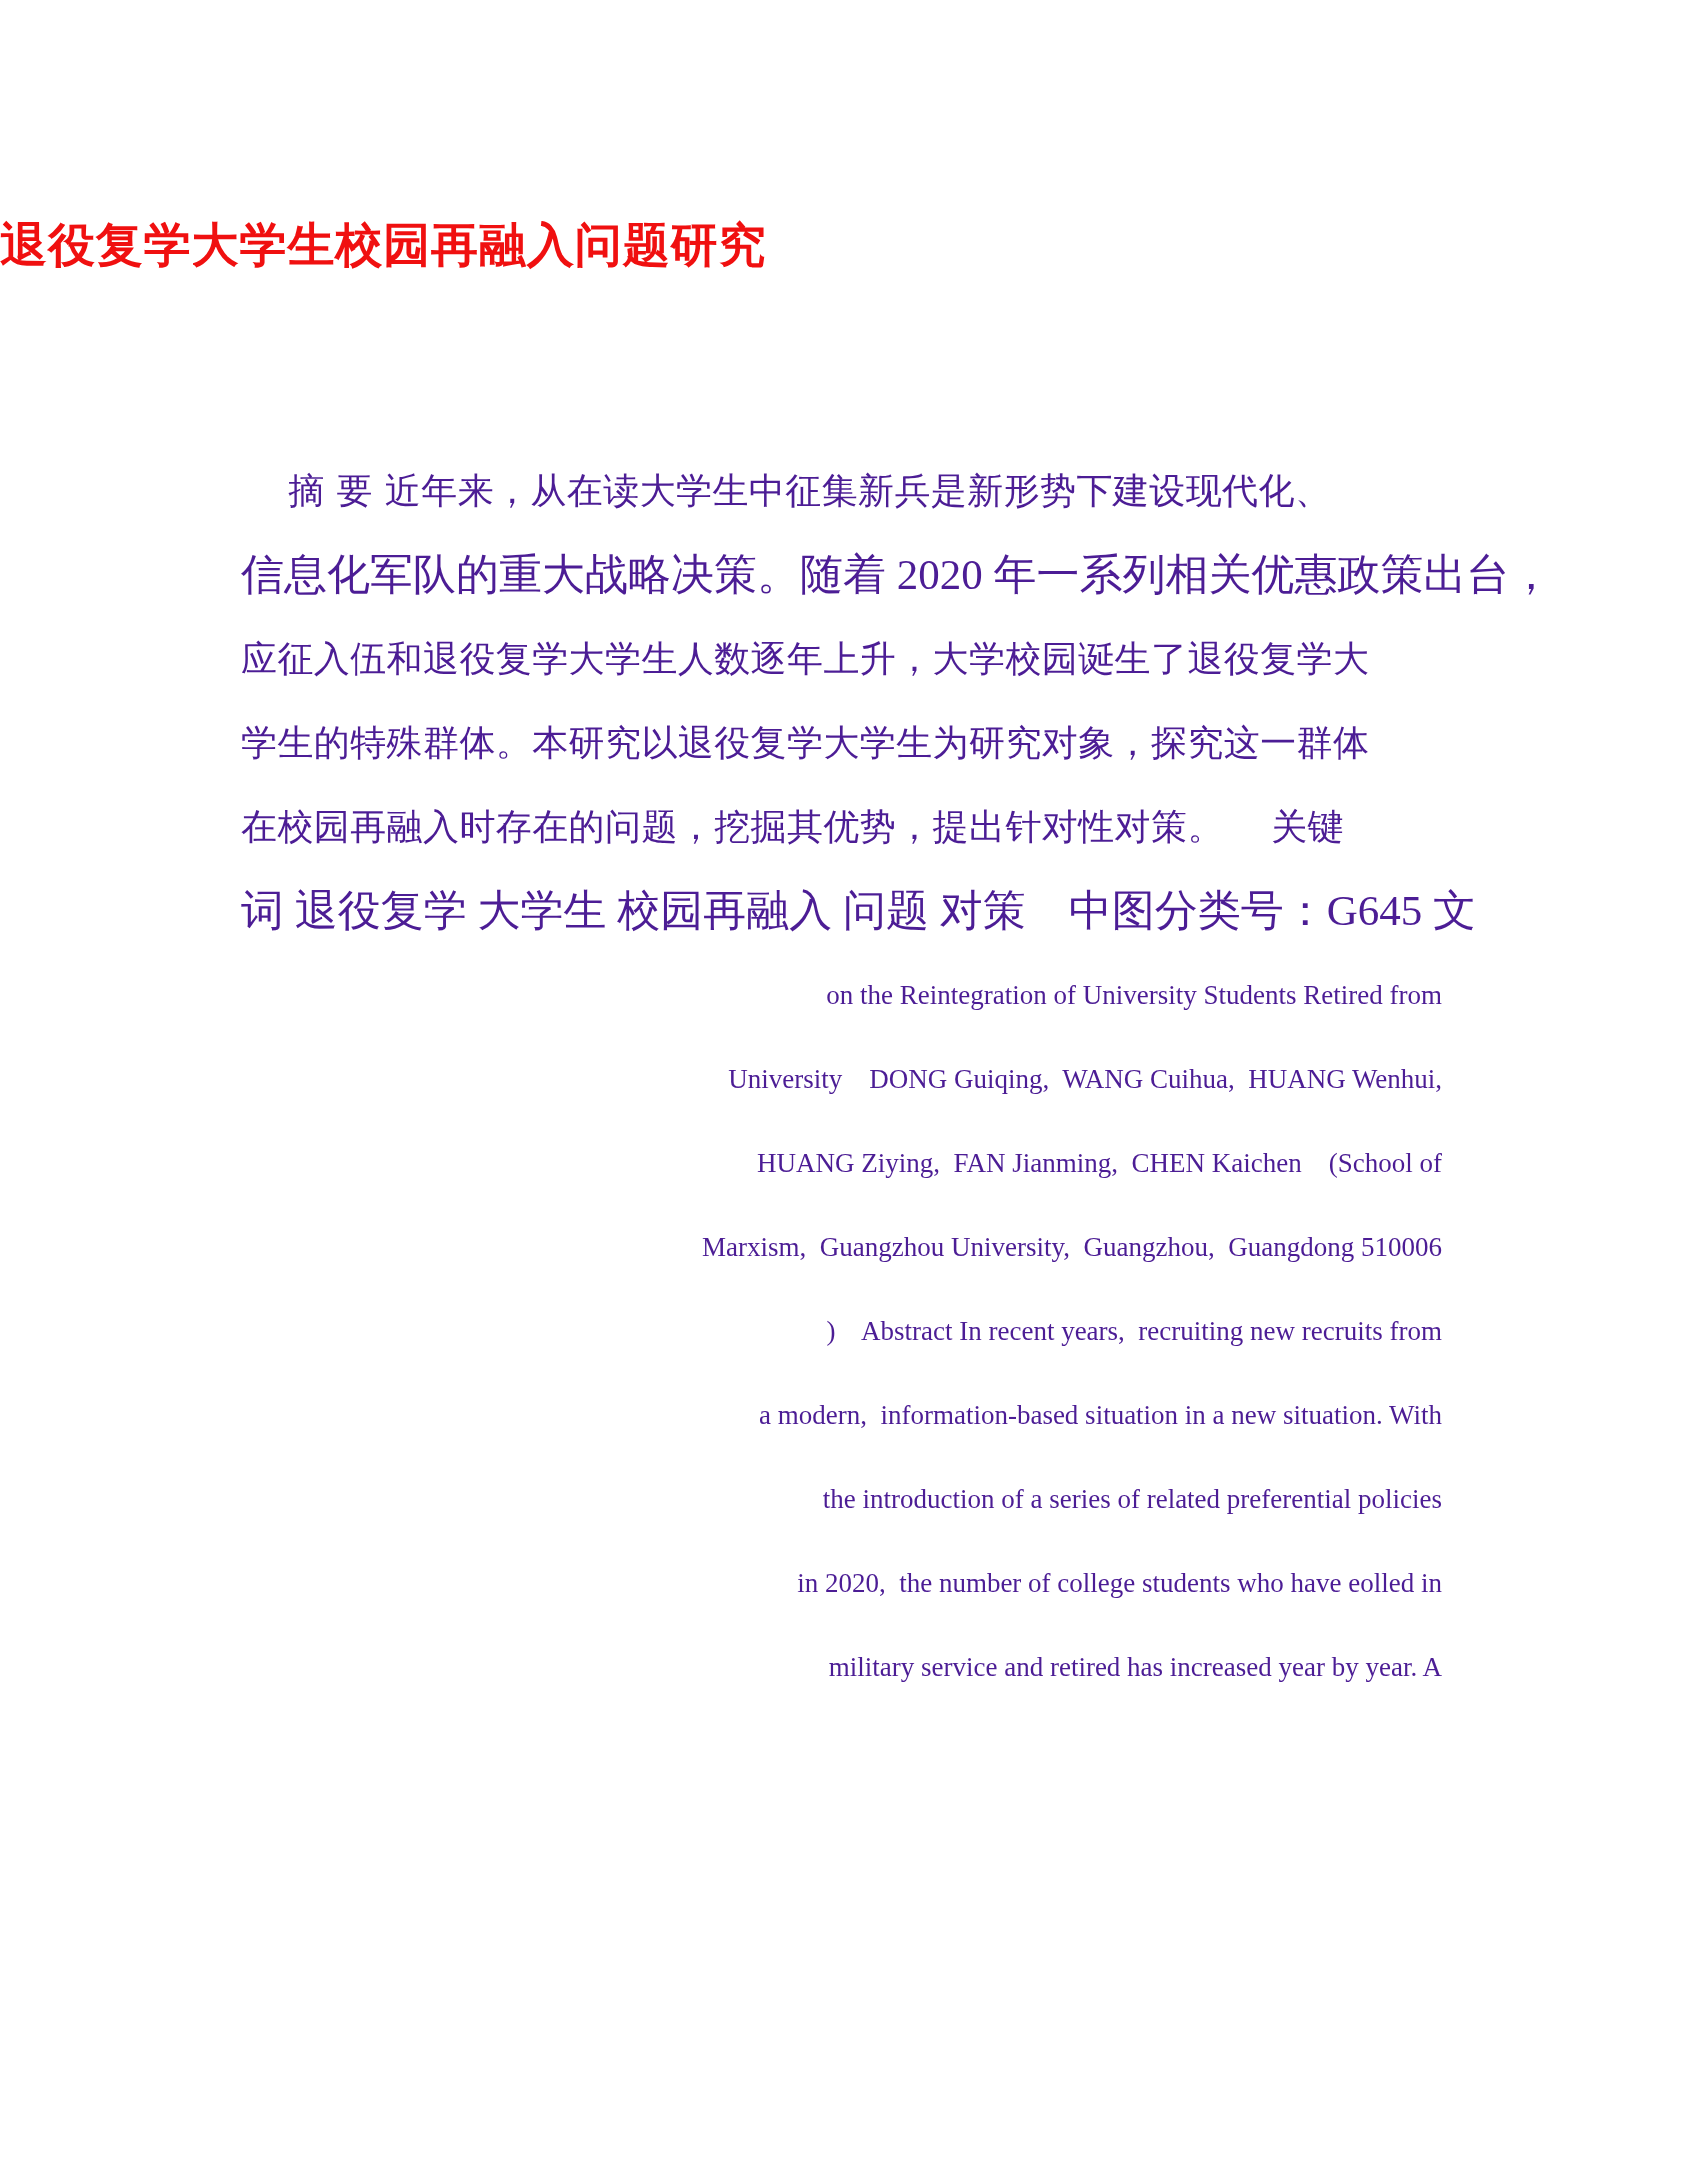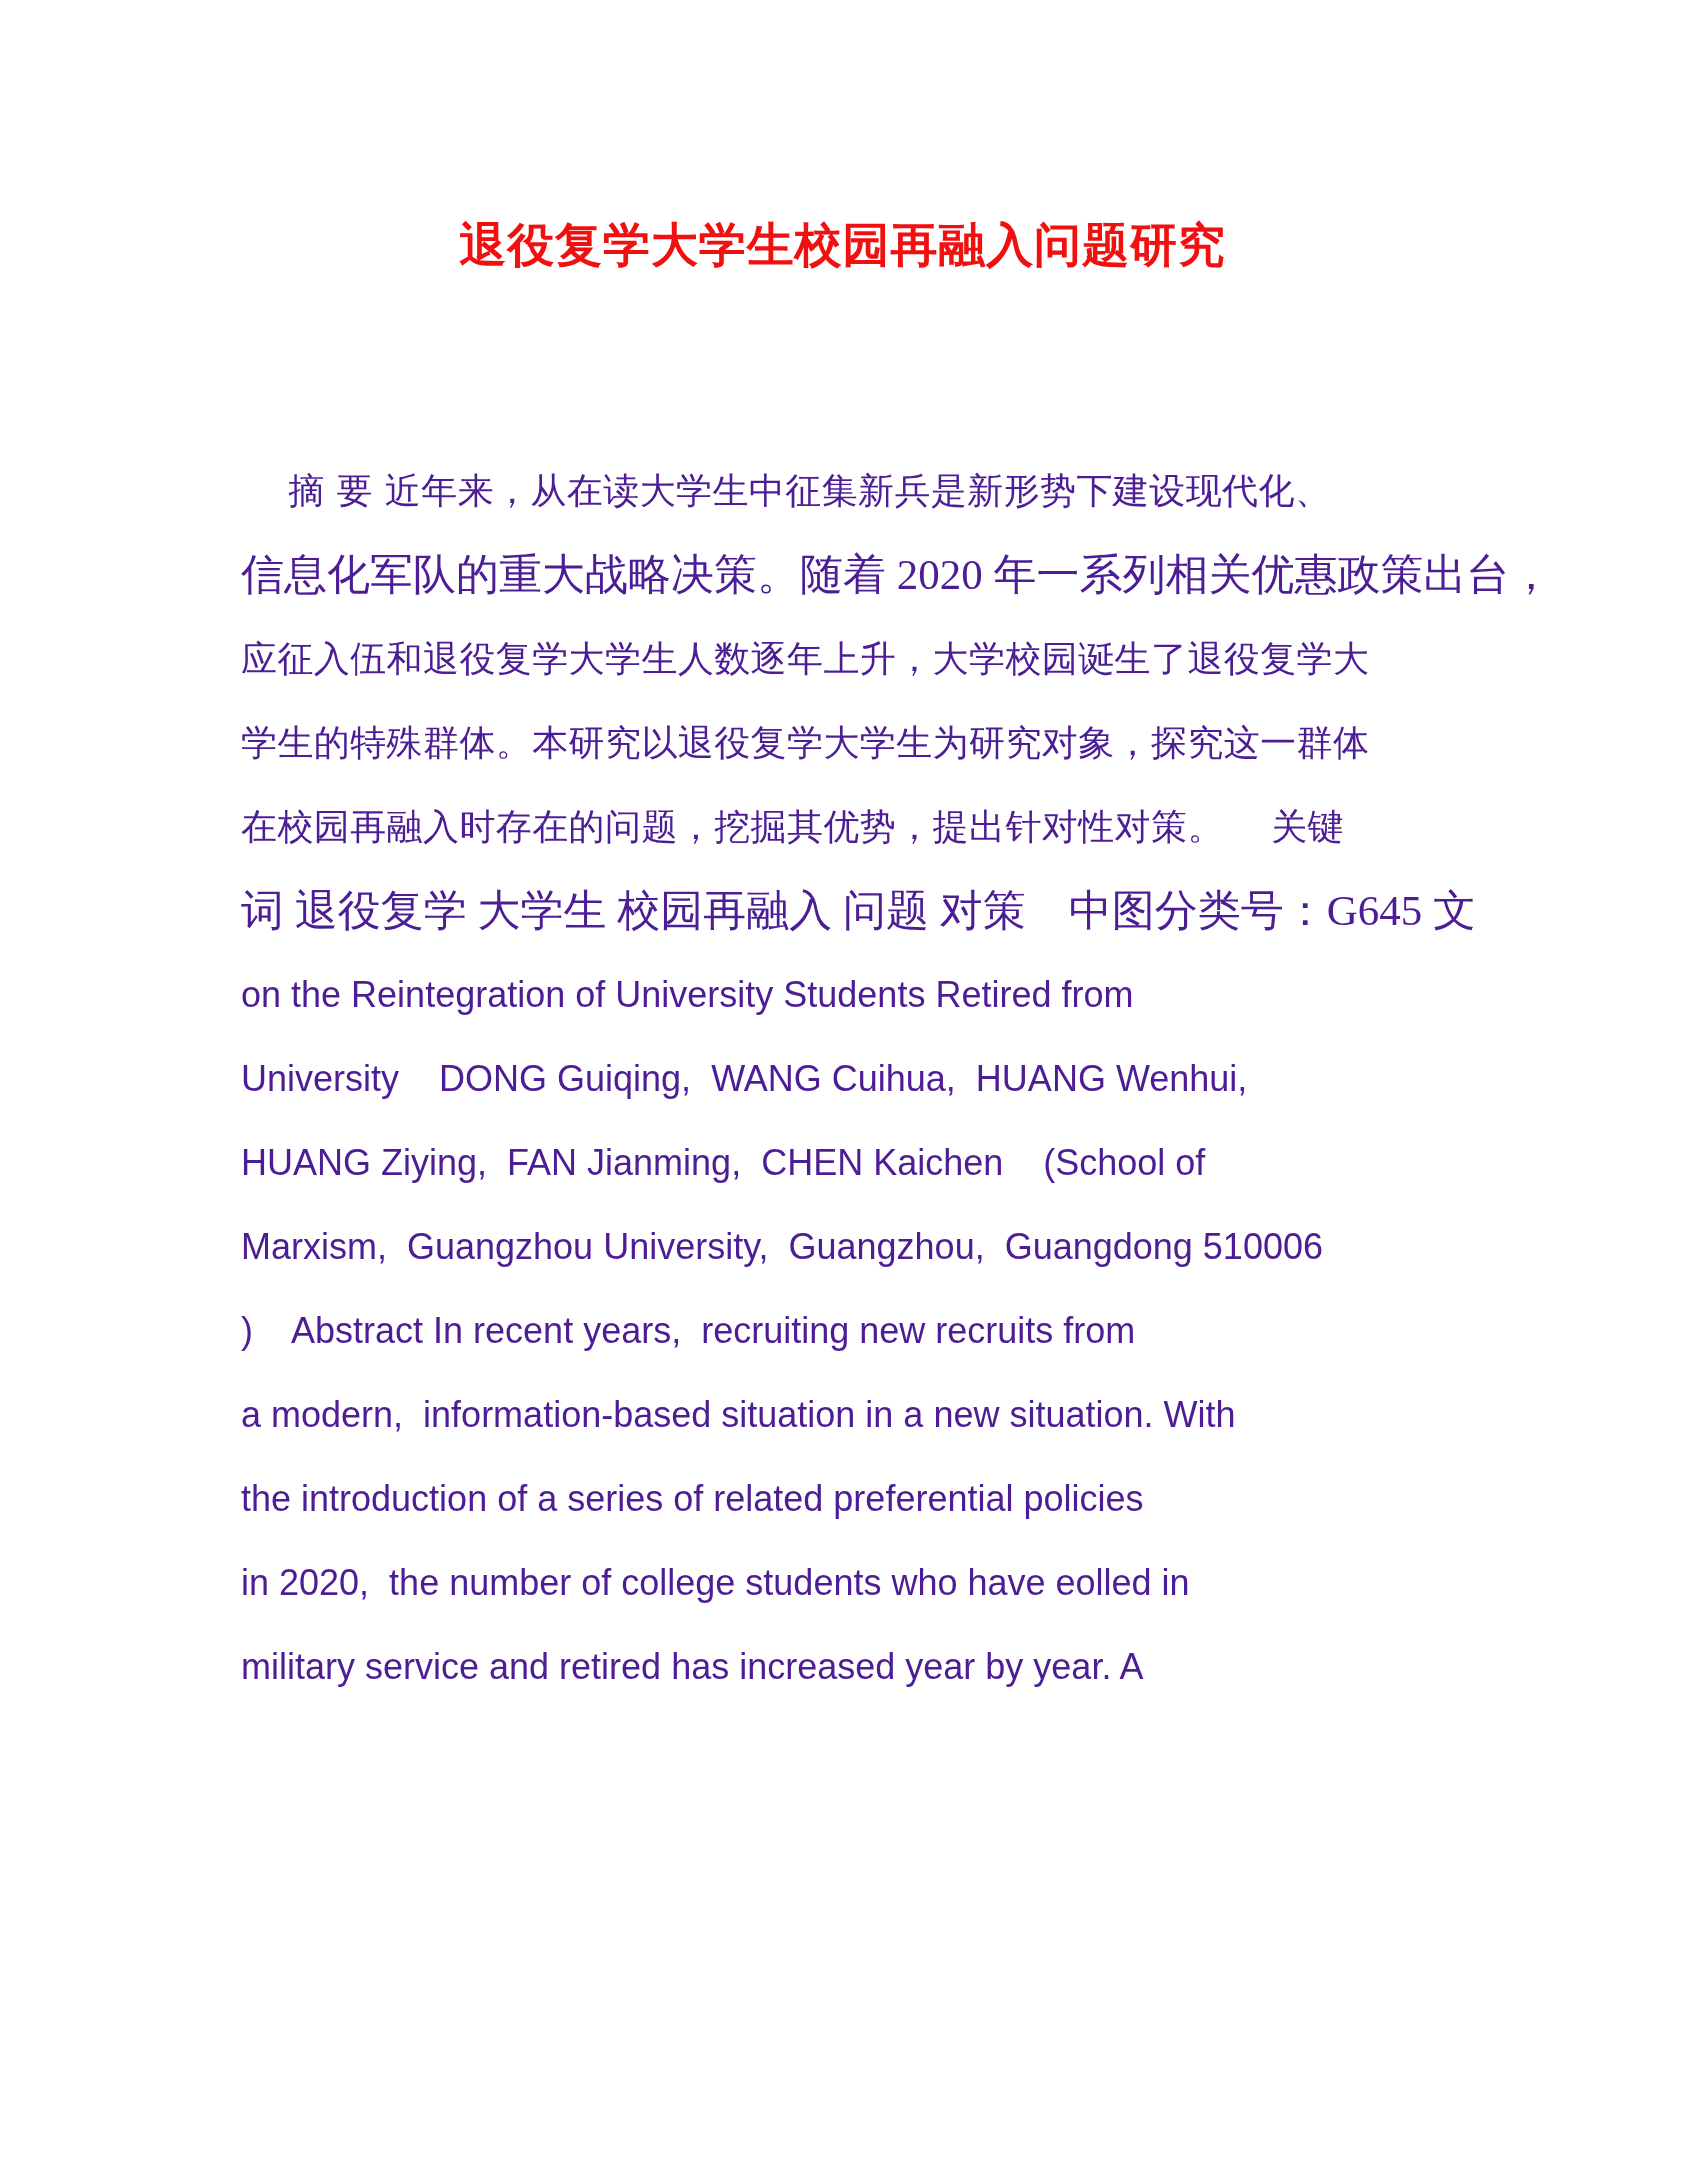--- a/index.html
+++ b/index.html
@@ -20,21 +20,20 @@
     inset: 0;
     background: #ffffff;
   }
 
   
   .doc-title {
     position: absolute;
     top: 214px;
     left: 0;
     width: 1685px;
-    text-align: center;
     color: #f01010;
     font-family: "DejaVu Sans", sans-serif;
     font-weight: 700;
     font-size: 47px;
     line-height: 61px;
     letter-spacing: 0.9px;
     white-space: nowrap;
   }
 
   
@@ -56,23 +55,24 @@
 
   
   .line.cn {
     font-family: "DejaVu Serif", "Liberation Serif", serif;
     font-size: 36px;
     letter-spacing: 0.4px;
   }
 
   
   .line.en {
-    font-family: Liberation Sans, sans-serif;
-    font-size: 36px;
+    font-family: Liberation Serif, serif;
+    font-size: 27px;
     letter-spacing: 0px;
+    text-align: right;
   }
 
   
   .line.mix {
     font-family: Liberation Serif, serif;
     font-size: 43px;
   }
 </style>
 </head>
 <body>

